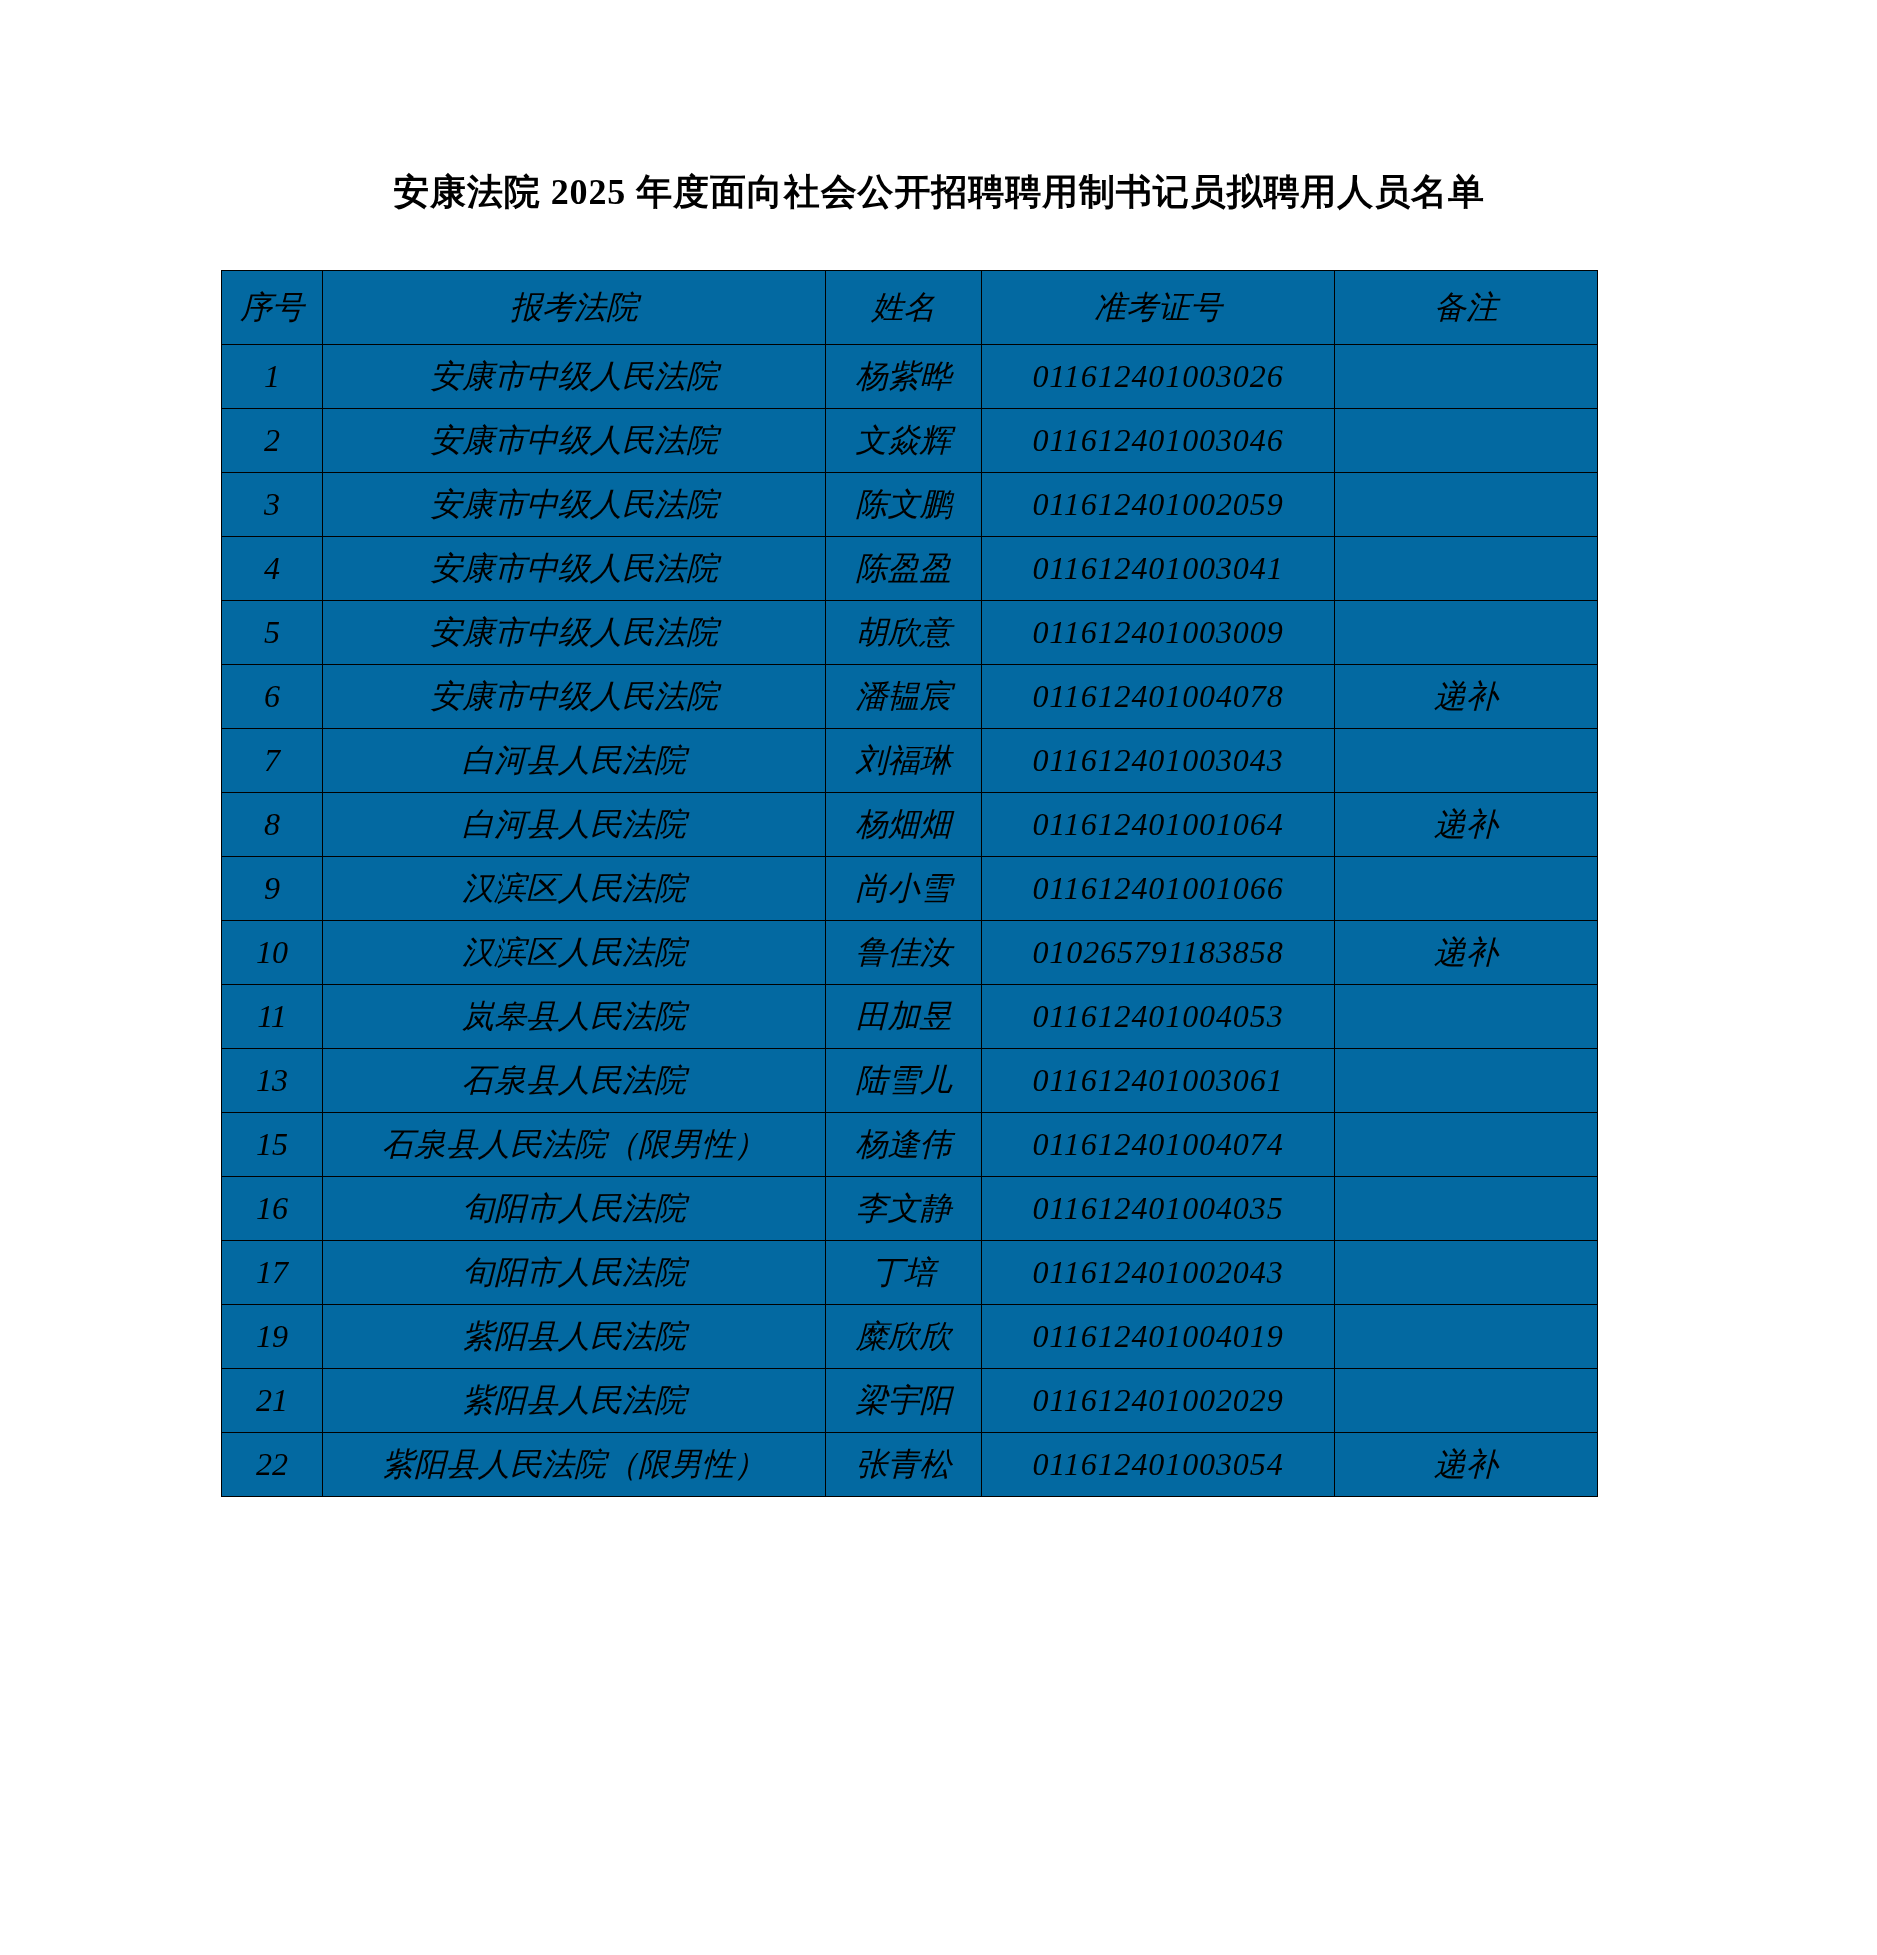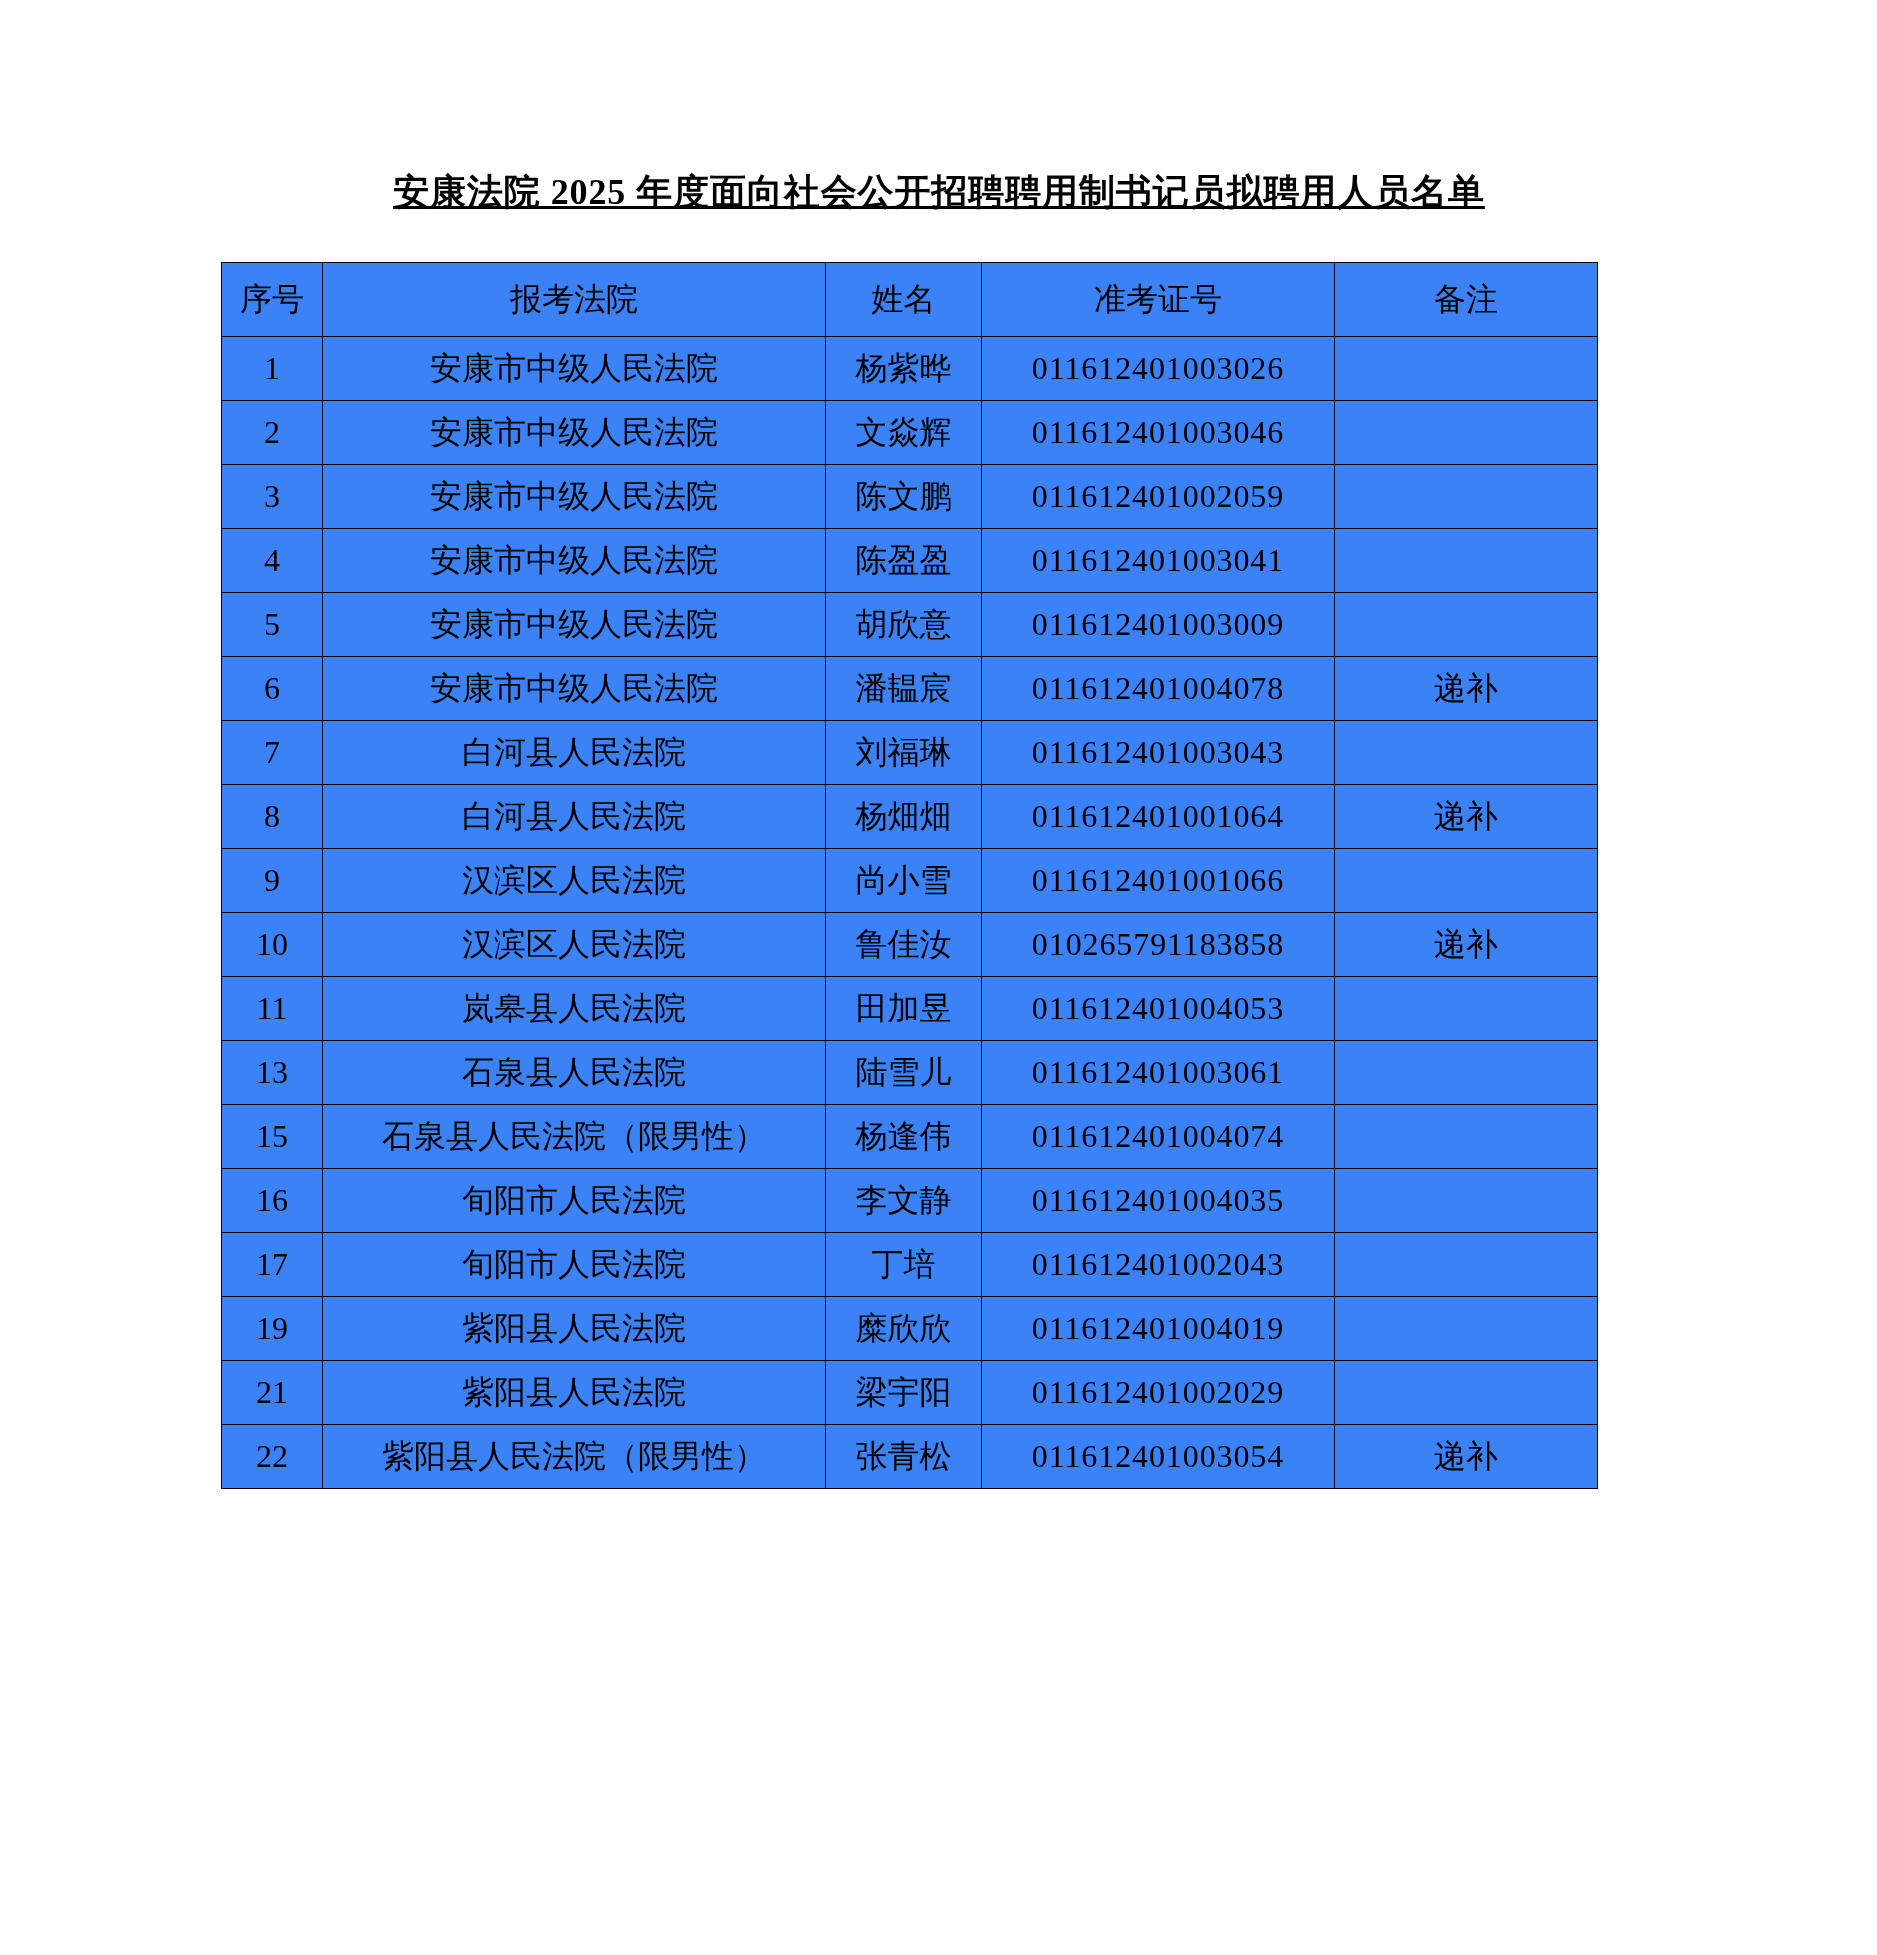--- a/index.html
+++ b/index.html
@@ -16,30 +16,30 @@
     position: absolute;
     top: 168px;
     left: 0;
     width: 100%;
     text-align: center;
     font-size: 36px;
     font-weight: bold;
     letter-spacing: 0.9px;
     color: #000000;
     font-family: "Liberation Serif", "DejaVu Serif", serif;
-    text-decoration: underline;
   }
   table.roster {
     position: absolute;
     left: 221px;
-    top: 262px;
+    top: 270px;
     width: 1377px;
     border-collapse: collapse;
     table-layout: fixed;
-    background: #3b82f6;
+    background: #0369a1;
+    font-style: italic;
   }
   table.roster th,
   table.roster td {
     border: 1.9px solid #000000;
     text-align: center;
     vertical-align: middle;
     font-size: 32px;
     font-weight: normal;
     color: #000000;
     padding: 0;

